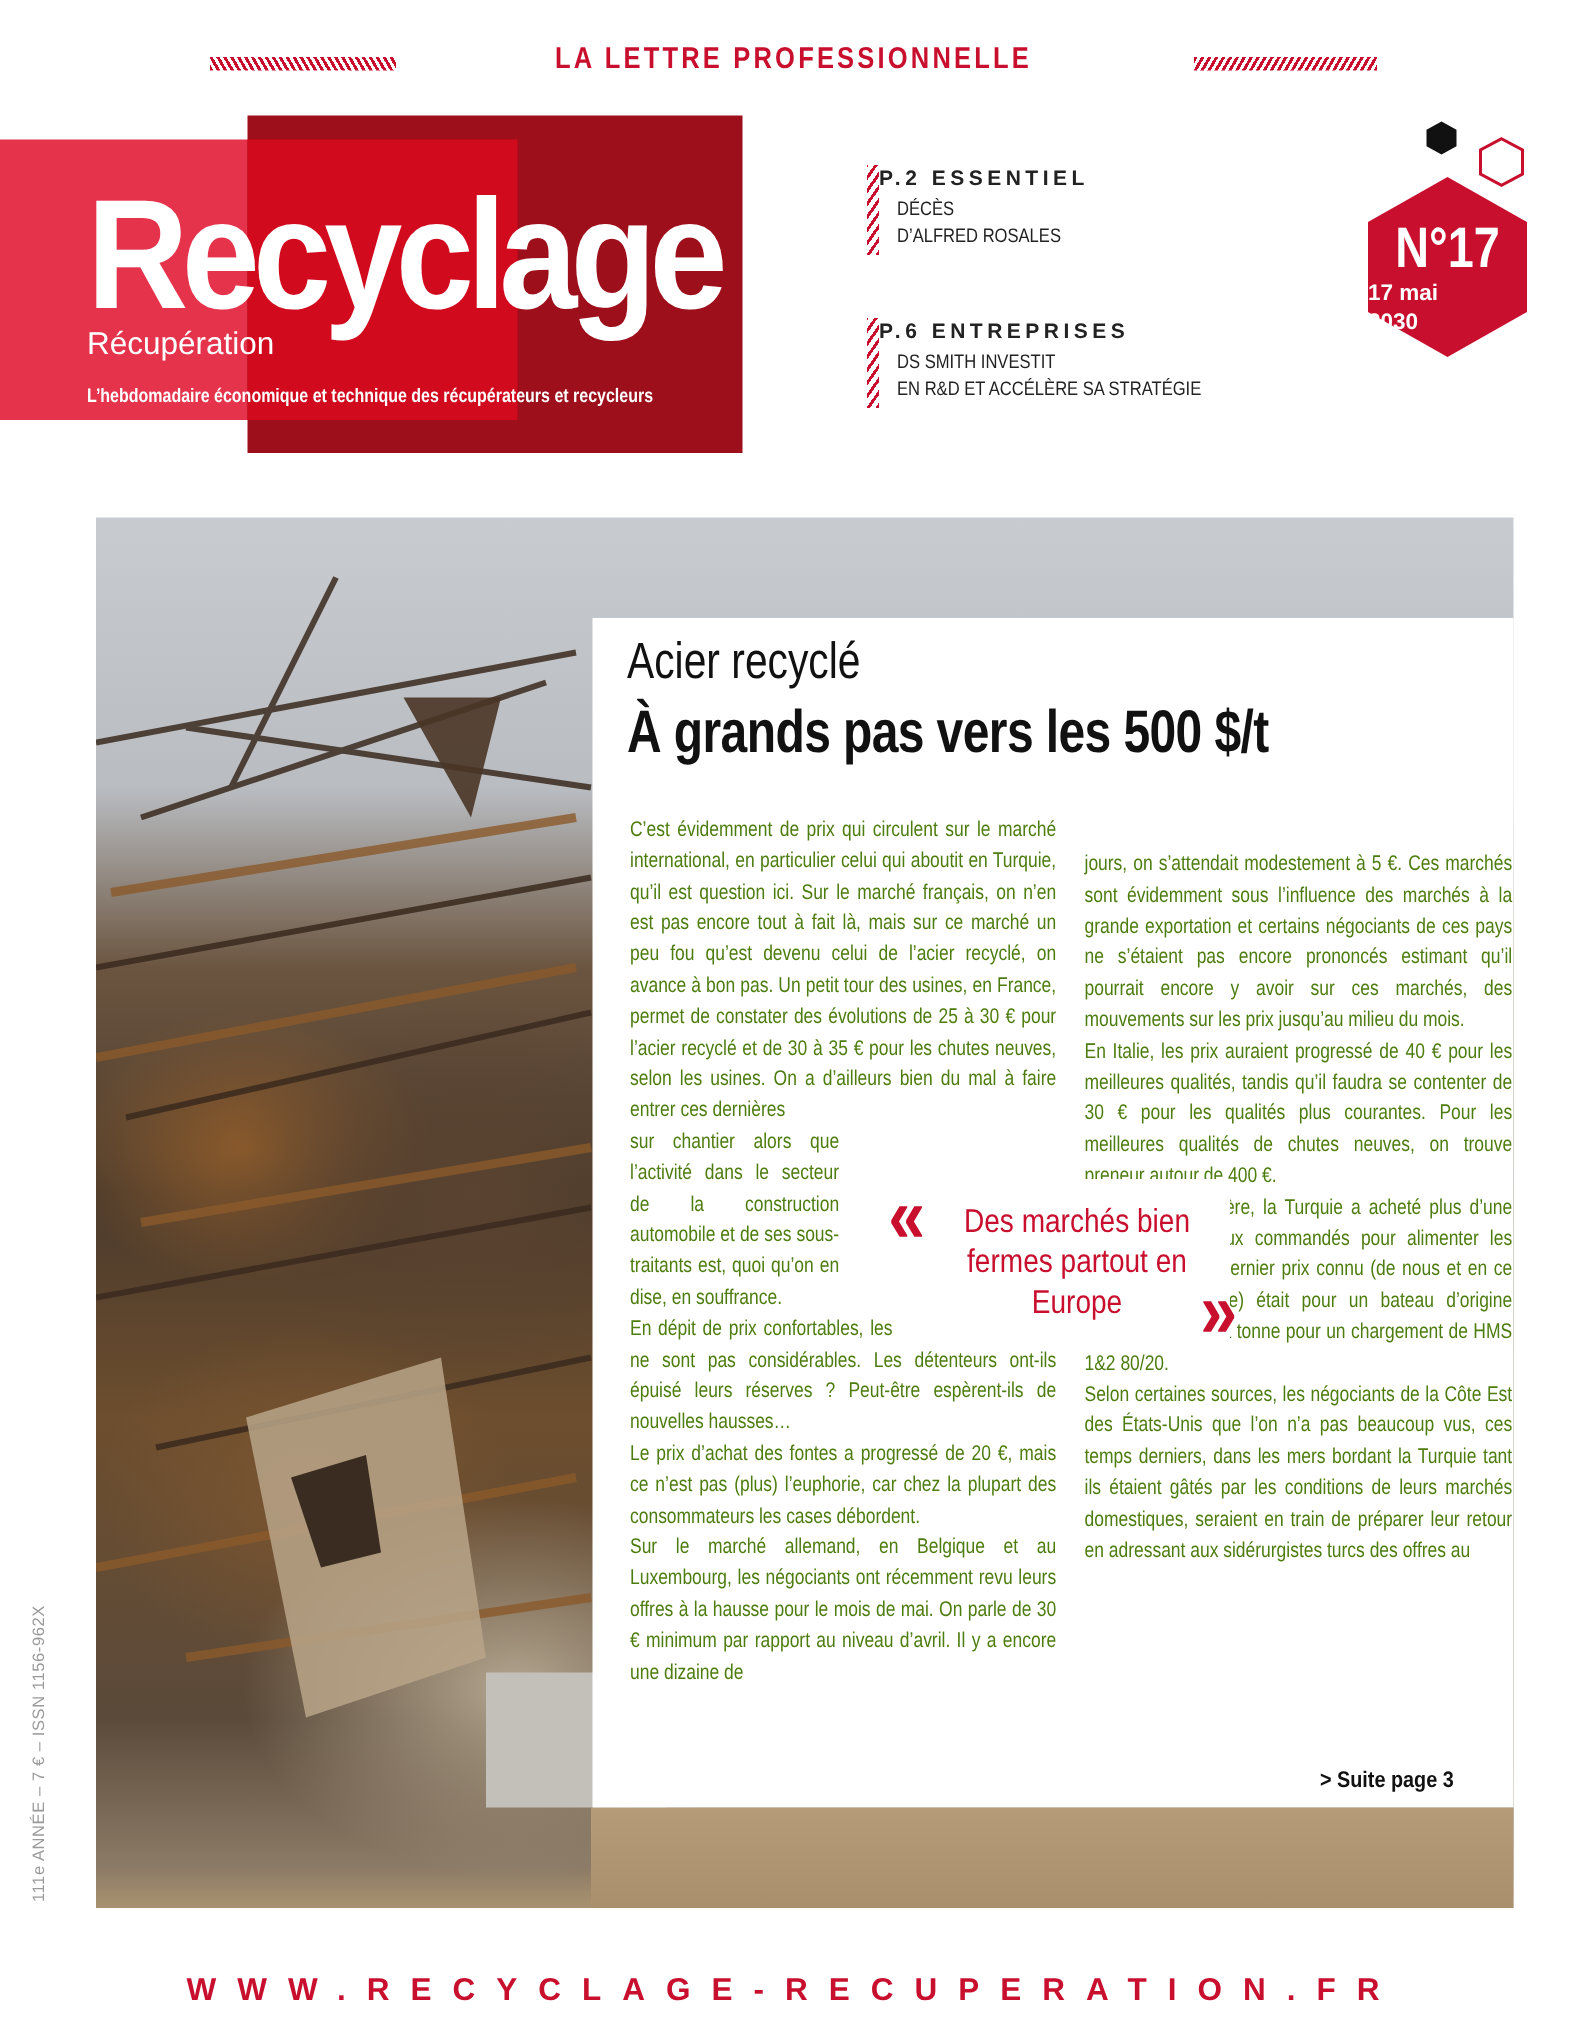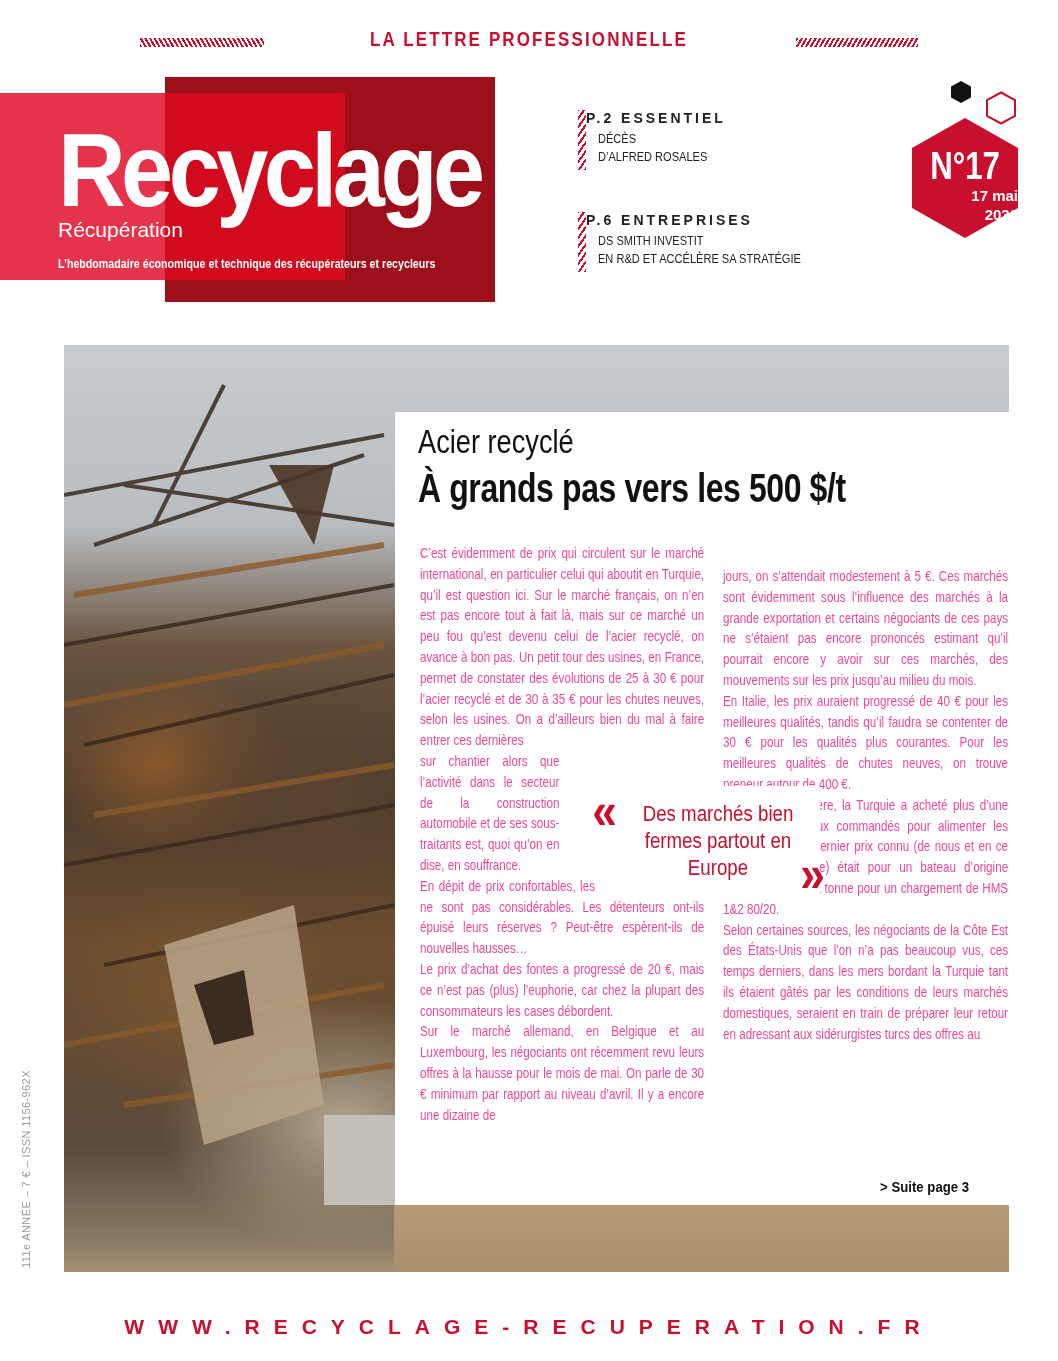--- a/index.html
+++ b/index.html
@@ -16,36 +16,36 @@
   .logo-sub{left:58px;top:218px;color:#fff;font-weight:normal;font-size:21px;}
   .tagline{left:58px;top:256px;color:#fff;font-size:13px;font-weight:bold;transform:scaleX(.82);transform-origin:left top;white-space:nowrap;}
   
   .teaser{position:absolute;left:578px;}
   .teaser .bar{position:absolute;left:0;top:0;width:8px;height:60px;background:repeating-linear-gradient(-55deg,#c8102e 0 2px,transparent 2px 5px);}
   .teaser .head{position:absolute;left:8px;top:0;font-weight:bold;font-size:14px;letter-spacing:3px;color:#222;white-space:nowrap;}
   .teaser .line{position:absolute;left:20px;font-size:13px;color:#222;white-space:nowrap;transform:scaleX(.85);transform-origin:left top;}
   
   .hex-badge{left:912px;top:118px;width:106px;height:120px;}
   .issue-num{left:912px;top:145px;width:106px;text-align:center;color:#fff;font-weight:bold;font-size:38px;transform:scaleX(.82);}
-  .issue-date{left:912px;top:186px;width:106px;text-align:right;color:#fff;font-weight:bold;font-size:15px;line-height:19px;}
+  .issue-date{left:912px;top:186px;width:106px;text-align:left;color:#fff;font-weight:bold;font-size:15px;line-height:19px;}
   
   .photo{left:64px;top:345px;width:945px;height:927px;overflow:hidden;
     background:
       radial-gradient(ellipse 260px 180px at 280px 780px,#b3a58f 0%,transparent 70%),
       radial-gradient(ellipse 200px 160px at 140px 650px,#7a5530 0%,transparent 70%),
       radial-gradient(ellipse 240px 180px at 250px 450px,#5a4330 0%,transparent 70%),
       radial-gradient(ellipse 180px 130px at 100px 420px,#8b5a2b 0%,transparent 70%),
       linear-gradient(180deg,#c8ccd0 0px,#b9bdc2 180px,#6b5540 300px,#4a3a2c 450px,#6d4e2e 600px,#5b4a3a 800px,#8c7b66 900px,#a8926f 927px);}
   .ground{position:absolute;left:330px;top:860px;width:615px;height:67px;background:linear-gradient(180deg,#b59b78,#a98f6c);}
   .wall{position:absolute;left:260px;top:770px;width:120px;height:90px;background:#c3c0ba;}
   
   .article{left:395px;top:412px;width:614px;height:793px;background:#fff;}
   .kick2{left:418px;top:422px;font-size:34px;color:#111;font-family:"Liberation Sans Narrow","Liberation Sans",sans-serif;transform:scaleX(.8);transform-origin:left top;white-space:nowrap;}
   .headline{left:418px;top:466px;font-size:40px;font-weight:bold;color:#111;transform:scaleX(.8);transform-origin:left top;white-space:nowrap;letter-spacing:-.5px;}
-  .col{position:absolute;font-size:14.2px;line-height:20.8px;color:#ec4899;text-align:justify;font-family:"Liberation Sans Narrow","Liberation Sans",sans-serif;}
+  .col{position:absolute;font-size:14.2px;line-height:20.8px;color:#4d7c0f;text-align:justify;font-family:"Liberation Sans Narrow","Liberation Sans",sans-serif;}
   .col p{margin:0;}
   .col1{left:420px;top:543px;width:284px;}
   .col2{left:723px;top:566px;width:285px;}
   .inner{transform:scaleX(.82);transform-origin:left top;width:122%;}
   .pull-quote{left:618px;top:800px;width:200px;text-align:center;color:#c8102e;font-size:22px;line-height:27px;transform:scaleX(.85);}
   .q-open{left:590px;top:785px;color:#c8102e;font-weight:bold;font-size:52px;line-height:1;transform:scaleX(.85);}
   .q-close{left:798px;top:848px;color:#c8102e;font-weight:bold;font-size:52px;line-height:1;transform:scaleX(.85);}
   .suite{left:880px;top:1178px;font-weight:bold;font-size:15px;color:#111;transform:scaleX(.88);transform-origin:left top;white-space:nowrap;}
   
   .sidetext{left:20px;top:1268px;transform:rotate(-90deg);transform-origin:left top;font-size:11px;color:#9a9a9a;white-space:nowrap;letter-spacing:.4px;}

